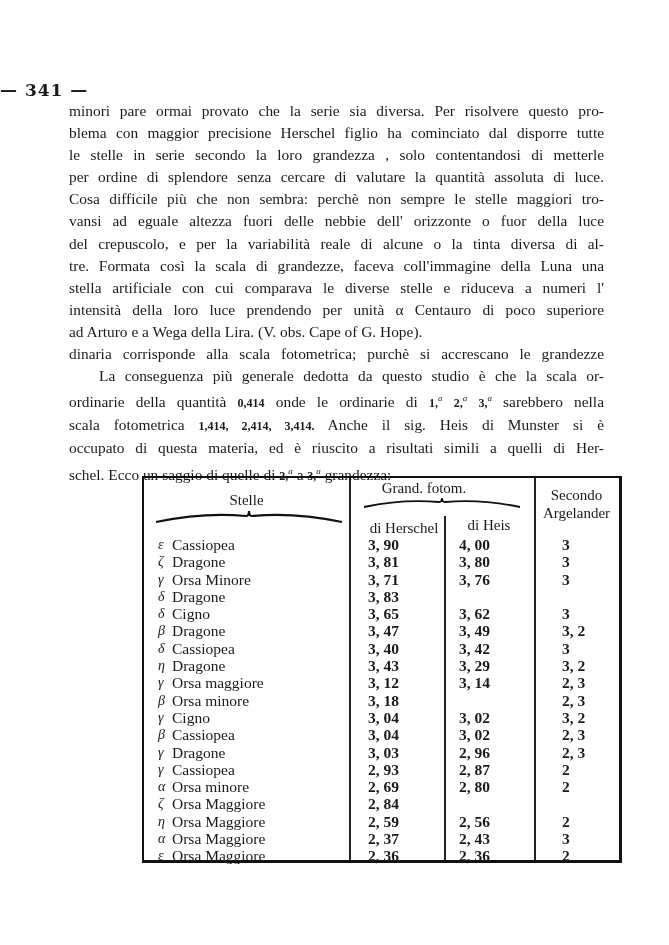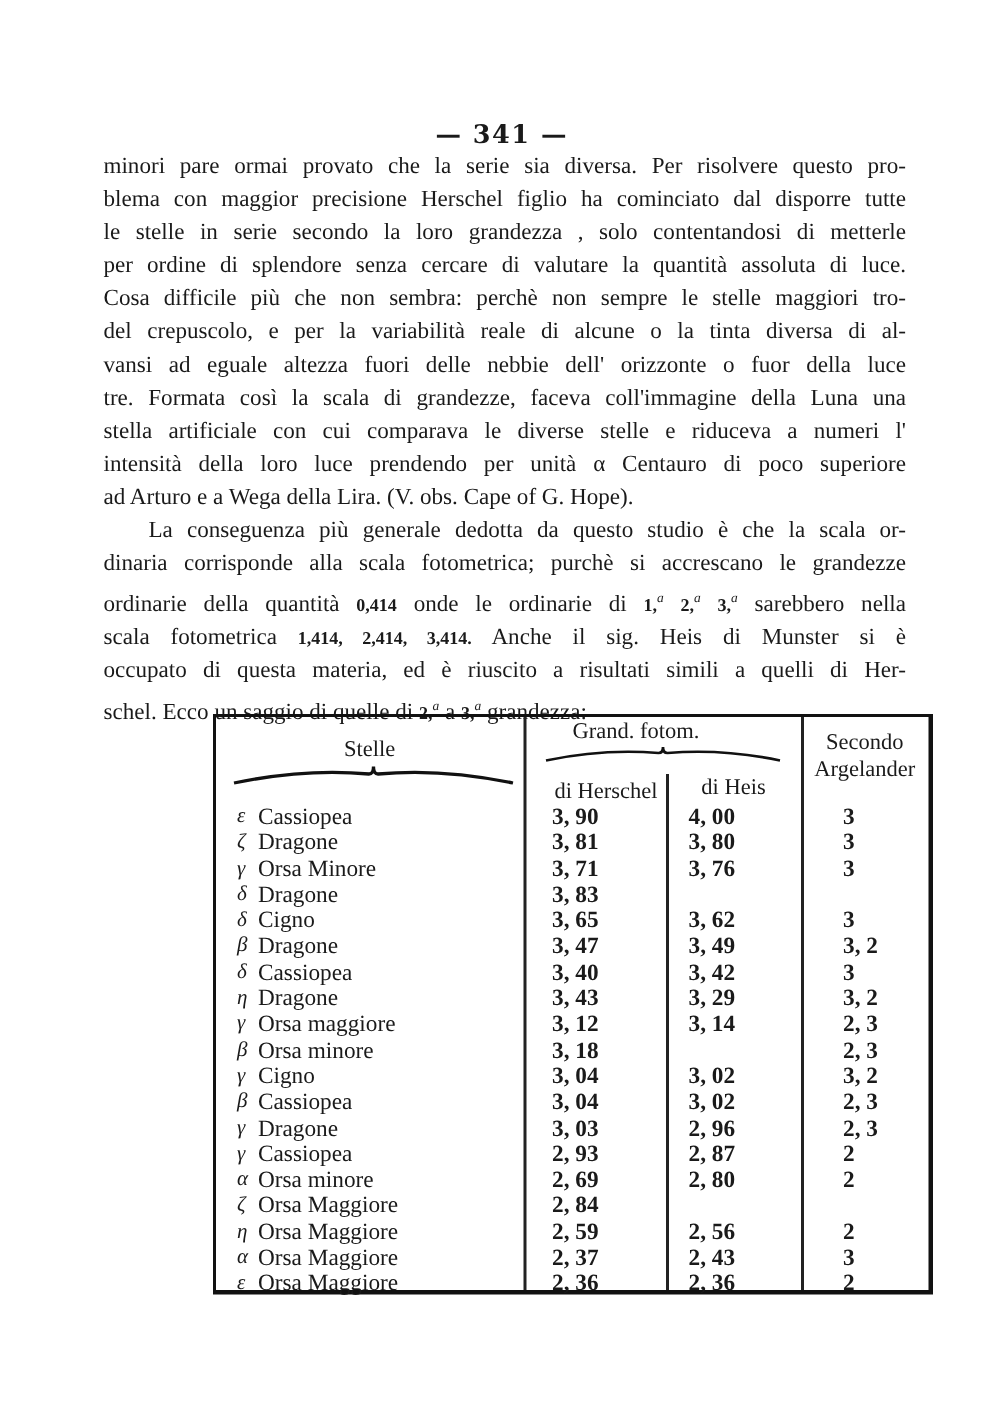--- a/index.html
+++ b/index.html
@@ -1,21 +1,21 @@
 <!DOCTYPE html>
 <html><head>
 <meta charset="utf-8">
 <style>
   html, body { margin: 0; padding: 0; }
   body {
     width: 669px; height: 945px; background: #ffffff; position: relative; overflow: hidden;
     font-family: "DejaVu Serif", "Liberation Serif", serif; color: #1a1a1a;
   }
   .page-number {
-    position: absolute; top: 80px; left: 0; width: 669px; text-align: center;
+    position: absolute; top: 80px; left: 0; width: 669px; text-align: left;
     font-size: 17px; font-weight: bold; letter-spacing: 1px;
   }
   .body-text {
     position: absolute; left: 69px; top: 100px; width: 535px;
     font-family: "Liberation Serif", "DejaVu Serif", serif;
     font-size: 15.4px; line-height: 22.1px; text-align: justify;
   }
   .body-text p { margin: 0; }
   .body-text .line { display: block; text-align: justify; text-align-last: justify; white-space: nowrap; }
   .body-text .line.last { text-align-last: left; }
@@ -44,30 +44,30 @@
 
 <div class="page-number">— 341 —</div>
 
 <div class="body-text">
   <p>
     <span class="line">minori pare ormai provato che la serie sia diversa. Per risolvere questo pro-</span>
     <span class="line">blema con maggior precisione Herschel figlio ha cominciato dal disporre tutte</span>
     <span class="line">le stelle in serie secondo la loro grandezza , solo contentandosi di metterle</span>
     <span class="line">per ordine di splendore senza cercare di valutare la quantità assoluta di luce.</span>
     <span class="line">Cosa difficile più che non sembra: perchè non sempre le stelle maggiori tro-</span>
+    <span class="line">vansi ad eguale altezza fuori delle nebbie dell' orizzonte o fuor della luce</span>
     <span class="line">del crepuscolo, e per la variabilità reale di alcune o la tinta diversa di al-</span>
-    <span class="line">vansi ad eguale altezza fuori delle nebbie dell' orizzonte o fuor della luce</span>
     <span class="line">tre. Formata così la scala di grandezze, faceva coll'immagine della Luna una</span>
     <span class="line">stella artificiale con cui comparava le diverse stelle e riduceva a numeri l'</span>
     <span class="line">intensità della loro luce prendendo per unità α Centauro di poco superiore</span>
     <span class="line last">ad Arturo e a Wega della Lira. (V. obs. Cape of G. Hope).</span>
   </p>
   <p>
+    <span class="line">dinaria corrisponde alla scala fotometrica; purchè si accrescano le grandezze</span>
     <span class="line" style="padding-left:30px;">La conseguenza più generale dedotta da questo studio è che la scala or-</span>
-    <span class="line">dinaria corrisponde alla scala fotometrica; purchè si accrescano le grandezze</span>
     <span class="line"><span>ordinarie della quantità </span><b class="num">0,414</b><span> onde le ordinarie di </span><b class="num">1,</b><sup>a</sup> <b class="num">2,</b><sup>a</sup> <b class="num">3,</b><sup>a</sup><span> sarebbero nella</span></span>
     <span class="line"><span>scala fotometrica </span><b class="num">1,414, 2,414, 3,414.</b><span> Anche il sig. Heis di Munster si è</span></span>
     <span class="line">occupato di questa materia, ed è riuscito a risultati simili a quelli di Her-</span>
     <span class="line last"><span>schel. Ecco un saggio di quelle di </span><b class="num">2,</b><sup>a</sup><span> a </span><b class="num">3,</b><sup>a</sup><span> grandezza:</span></span>
   </p>
 </div>
 
 <div class="table-wrap">
   <div class="col-line" style="left:205px;"></div>
   <div class="col-line" style="left:300px; top:38px;"></div>

